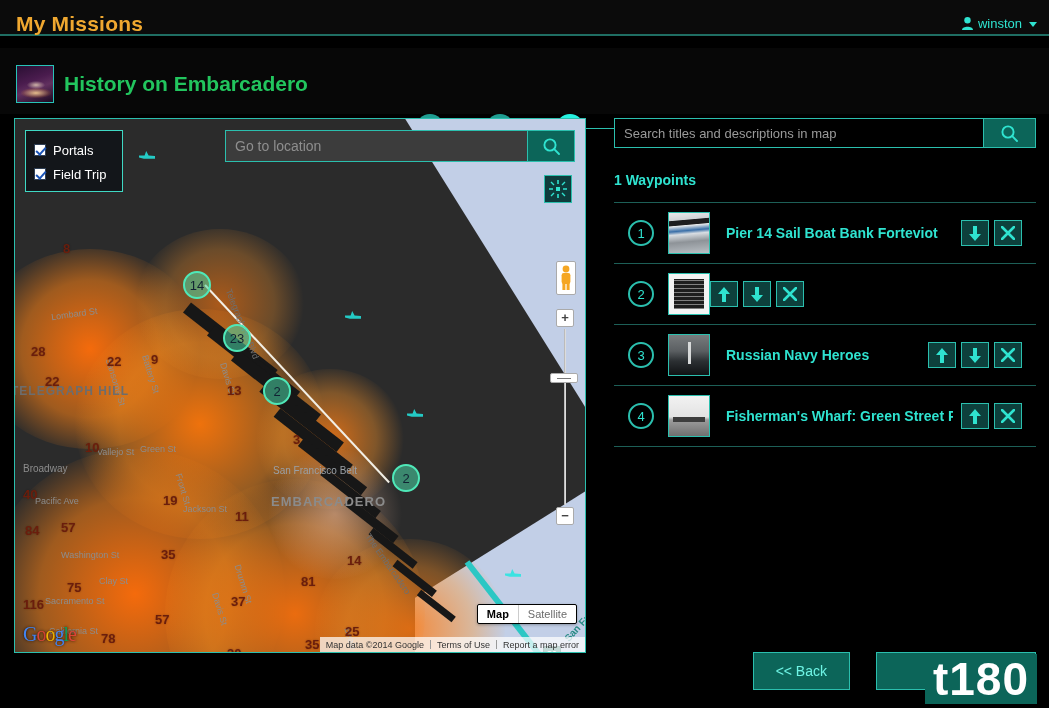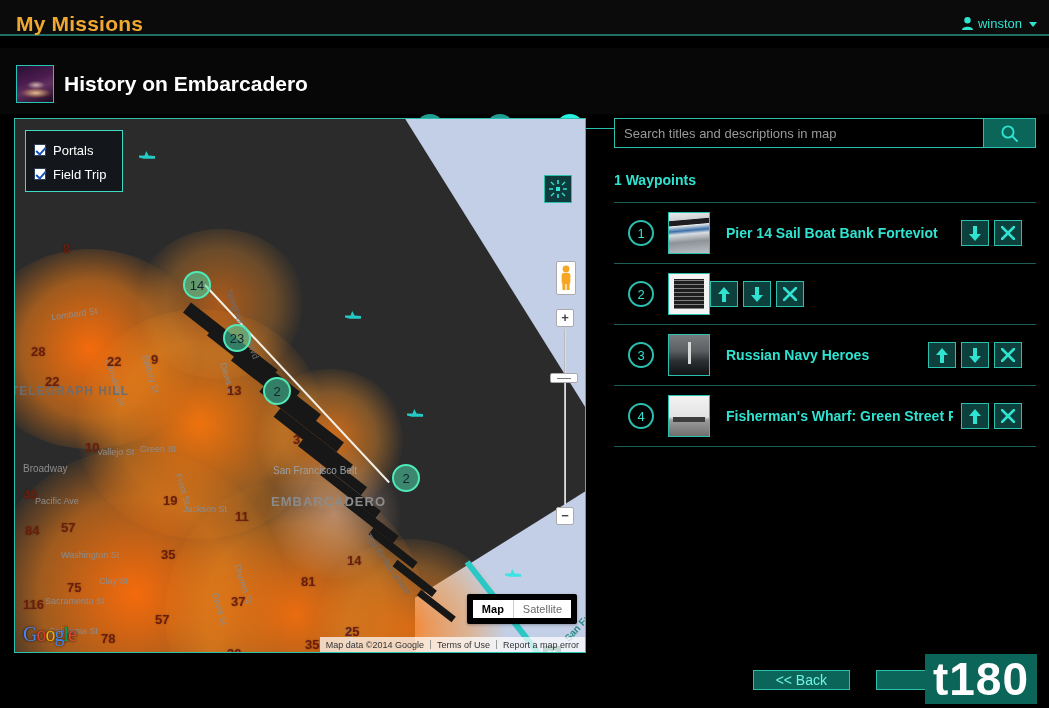--- a/index.html
+++ b/index.html
@@ -47,21 +47,21 @@
   .mission-thumb .glow1 {
     position:absolute; left:4px; top:22px; width:30px; height:10px;
     background: radial-gradient(ellipse at center, rgba(255,214,150,.85) 0%, rgba(180,110,60,.25) 60%, transparent 75%);
   }
   .mission-thumb .glow2 {
     position:absolute; left:10px; top:15px; width:18px; height:8px;
     background: radial-gradient(ellipse at center, rgba(255,235,200,.7) 0%, transparent 72%);
   }
   .mission-title {
     position: absolute; left: 64px; top: 24px;
-    font-size: 21px; font-weight: bold; color: #ffffff;
+    font-size: 21px; font-weight: bold; color: #22c55e;
   }
 
   
   .stepper { position: absolute; left: 413px; top: 66px; width: 240px; height: 34px; }
   .step-line {
     position: absolute; top: 14px; height: 1px; background: #2bbfae;
   }
   .step {
     position: absolute; border-radius: 50%;
   }
@@ -227,21 +227,21 @@
     cursor: pointer;
   }
   .zthumb::after {
     content: ""; position: absolute; left: 6px; top: 4px; width: 14px;
     height: 1px; background: #777;
   }
   .ztrack-wrap { position: relative; }
 
   .maptype {
     position: absolute; right: 8px; bottom: 28px; z-index: 25;
-    display: flex; background: #fff; border: 6px solid #000000; border-radius: 2px;
+    display: flex; background: #fff; border: 1px solid #000000; border-radius: 2px;
     box-shadow: 0 1px 3px rgba(0,0,0,.3);
   }
   .mt-btn {
     padding: 3px 9px; font-size: 11px; color: #6b6b6b; cursor: pointer;
   }
   .mt-btn.active { color: #000; font-weight: bold; }
   .mt-sep { width: 1px; background: #ccc; }
 
   .map-attrib {
     position: absolute; right: 0; bottom: 0; height: 15px; z-index: 25;
@@ -329,21 +329,21 @@
     content: ""; position: absolute; left: 10%; top: 52%; width: 80%; height: 14%;
     background: #3d3d3d;
   }
 
   
   .footer-btns {
     position: absolute; right: 13px; bottom: 18px;
     display: flex; gap: 26px;
   }
   .fbtn {
-    height: 20px; min-width: 90px; padding: 0 22px;
+    height: 38px; min-width: 90px; padding: 0 22px;
     background: #0c6559; border: 1px solid #2bbfae;
     color: #6ff4e5; font-size: 14px;
     display: flex; align-items: center; justify-content: center;
     cursor: pointer; font-family: "Liberation Sans", sans-serif;
   }
   .fbtn.wide { min-width: 160px; }
 
   .watermark {
     position: absolute; right: 12px; bottom: 4px;
     font-family: "Liberation Sans", sans-serif;
@@ -486,20 +486,29 @@
     <div class="layer-row">
       <span class="chk"></span>
       <span>Portals</span>
     </div>
     <div class="layer-row">
       <span class="chk"></span>
       <span>Field Trip</span>
     </div>
   </div>
 
+  <div class="map-search">
+    <input class="map-search-input" type="text" placeholder="Go to location" style="">
+    <div class="map-search-btn">
+      <svg width="19" height="19" viewBox="0 0 19 19">
+        <circle cx="8" cy="8" r="5.6" fill="none" stroke="#2fe3d0" stroke-width="1.9"></circle>
+        <line x1="12.2" y1="12.2" x2="17" y2="17" stroke="#2fe3d0" stroke-width="1.9" stroke-linecap="round"></line>
+      </svg>
+    </div>
+  </div>
 
   <div class="recenter-btn">
     <svg width="20" height="20" viewBox="0 0 20 20">
       <rect x="8" y="8" width="4" height="4" fill="#2fe3d0"></rect>
       <path d="M10 1 L10 5 M10 15 L10 19 M1 10 L5 10 M15 10 L19 10" stroke="#2fe3d0" stroke-width="1.6"></path>
       <path d="M3 3 L6 6 M17 3 L14 6 M3 17 L6 14 M17 17 L14 14" stroke="#2fe3d0" stroke-width="1.4"></path>
     </svg>
   </div>
 
   <div class="pegman">

